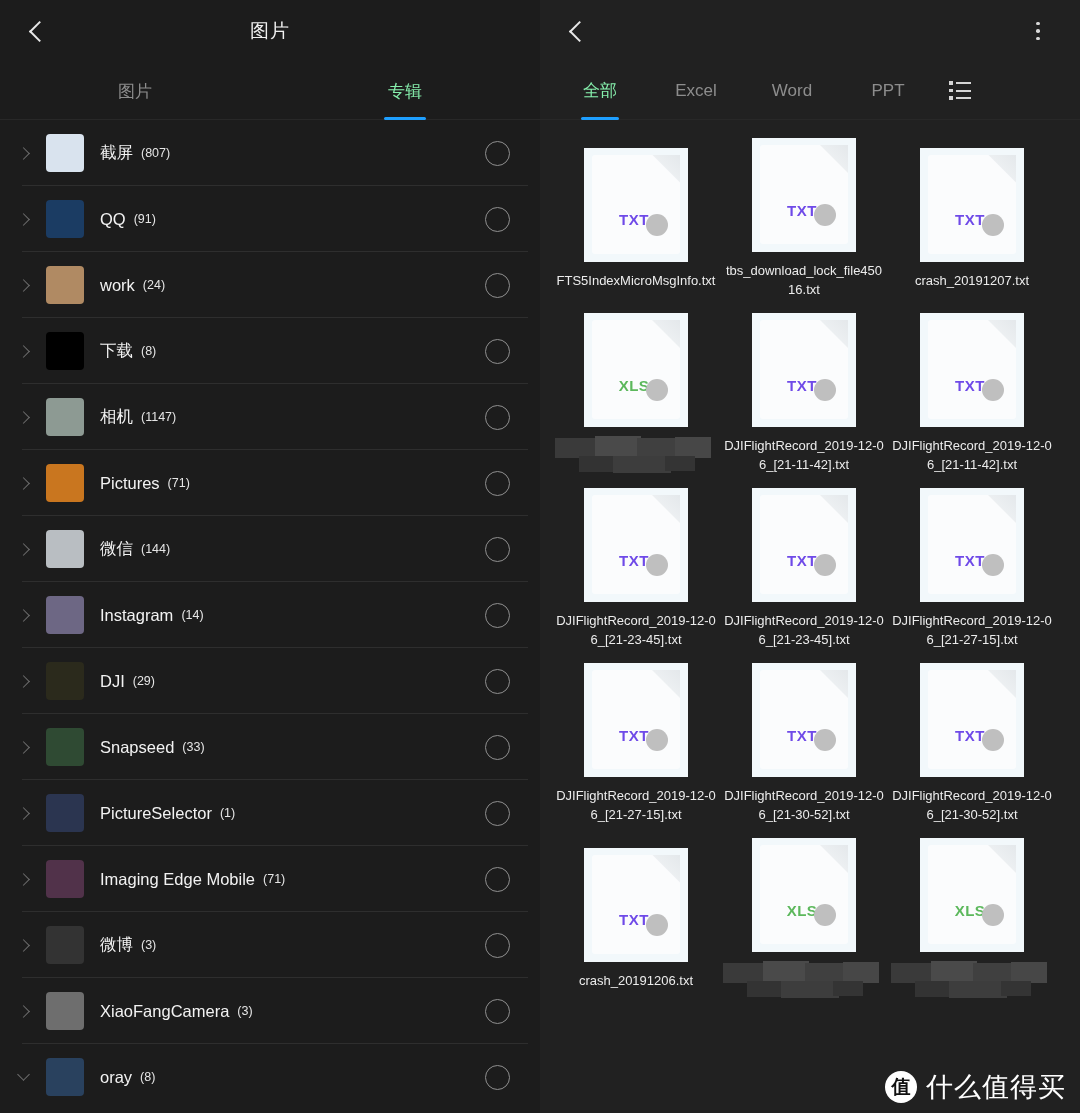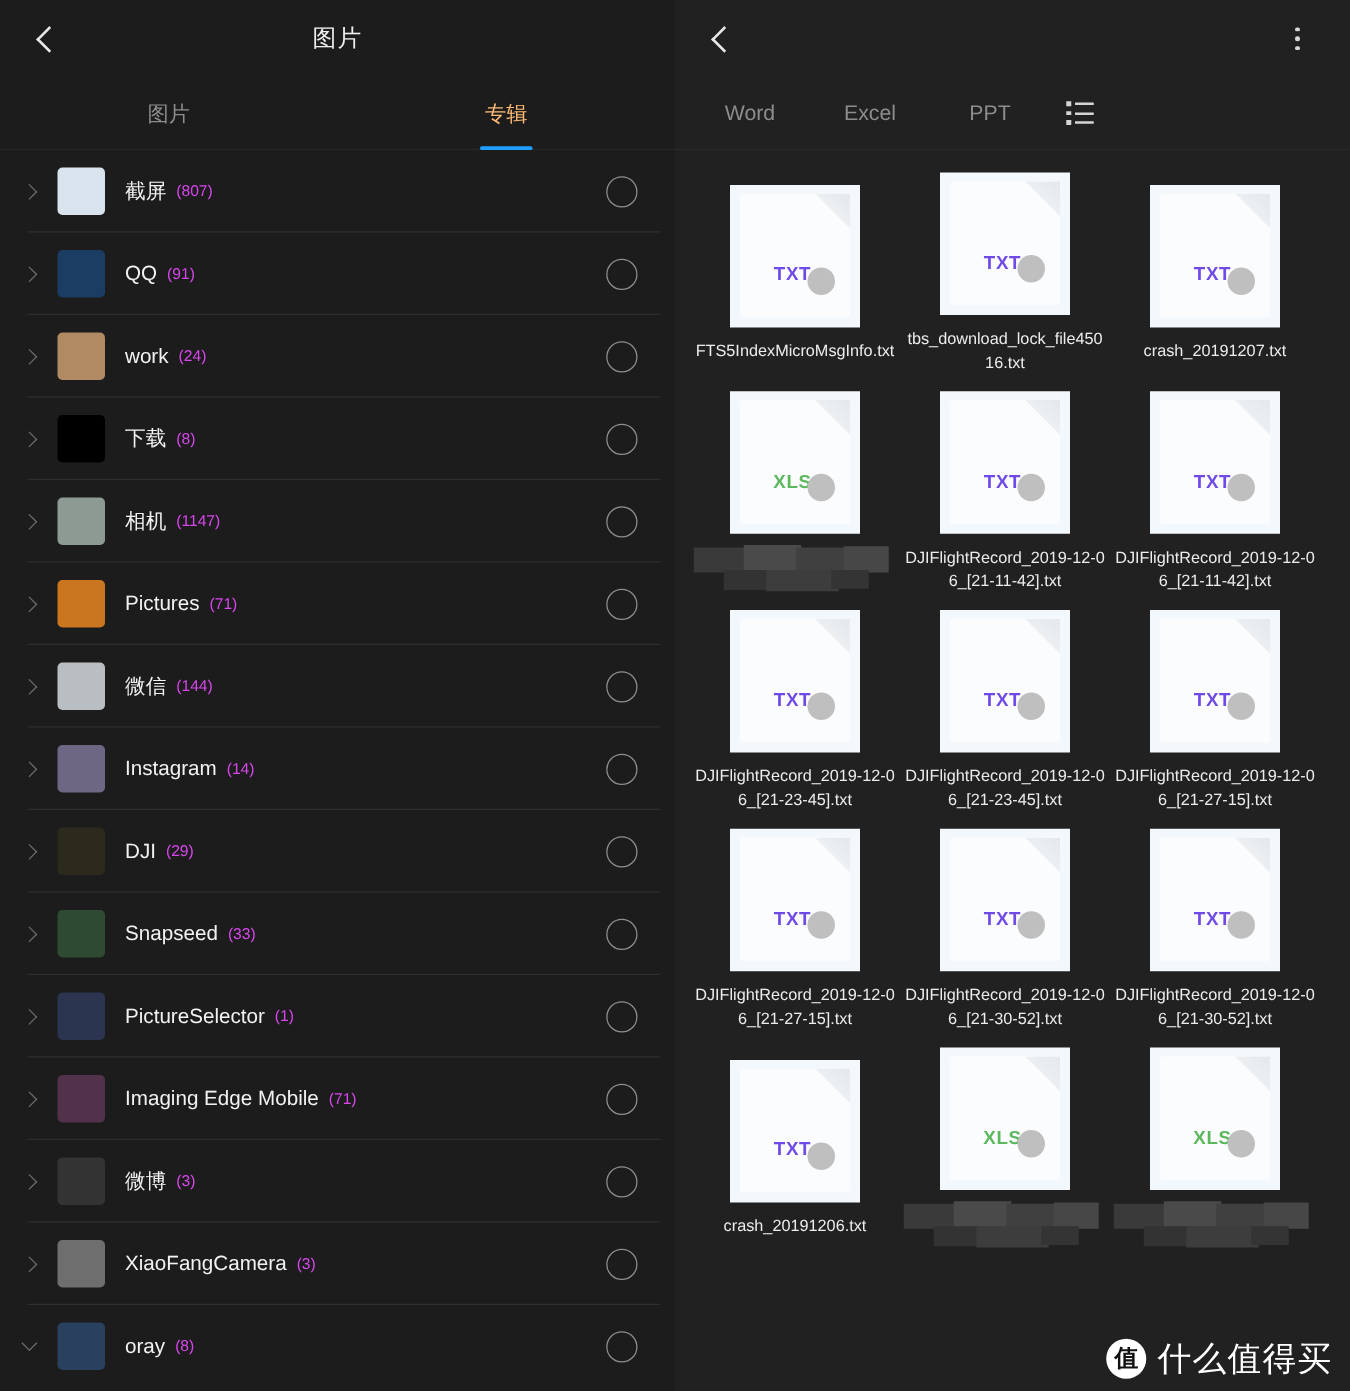--- a/index.html
+++ b/index.html
@@ -35,21 +35,21 @@
   }
   .more-btn i { width:3.5px; height:3.5px; border-radius:50%; background:#d8d8d8; display:block; }
 
   
   .tabbar { height:58px; position:relative; border-bottom:1px solid #282828; }
   .tabbar.left-tabs { display:flex; }
   .tab {
     position:relative; display:flex; align-items:center; justify-content:center;
     font-size:17px; color:#8d8d8d; height:58px;
   }
-  .tab.active { color:#fdba74; }
+  .tab.active { color:#86efac; }
   .tab .underline {
     position:absolute; bottom:0; left:50%; transform:translateX(-50%);
     width:42px; height:3px; background:#1e9fff; border-radius:2px; display:none;
   }
   .tab.active .underline { display:block; }
   .left-tabs .tab { width:270px; }
   .right-tabs { display:flex; align-items:center; padding-left:12px; }
   .right-tabs .tab { width:96px; font-size:17px; }
   .right-tabs .tab .underline { width:38px; }
   .list-icon-btn {
@@ -75,21 +75,21 @@
   }
   .chev-r { width:9px; height:9px; border-top:1.8px solid #6e6e6e; border-right:1.8px solid #6e6e6e; transform:rotate(45deg); }
   .chev-d { width:9px; height:9px; border-top:1.8px solid #6e6e6e; border-right:1.8px solid #6e6e6e; transform:rotate(135deg); position:relative; top:-3px; }
   .thumb {
     width:38px; height:38px; border-radius:4px; flex:0 0 38px;
     background:#333; overflow:hidden; position:relative;
   }
   .album-name {
     margin-left:16px; font-size:16.5px; color:#f2f2f2; white-space:nowrap;
   }
-  .album-count { margin-left:8px; font-size:12.5px; color:#d946ef; }
+  .album-count { margin-left:8px; font-size:12.5px; color:#e5e5e5; }
   .radio {
     position:absolute; right:30px; width:25px; height:25px; border-radius:50%;
     border:1.4px solid #8f8f8f; background:transparent;
   }
 
   
   .file-grid {
     padding:18px 12px 0 12px; display:flex; flex-wrap:wrap;
   }
   .file-cell {
@@ -309,26 +309,30 @@
         <span class="chev-back"></span>
       </div>
       <div class="more-btn">
         <i></i>
         <i></i>
         <i></i>
       </div>
     </div>
 
     <div class="tabbar right-tabs">
+      <div class="tab active">
+        <span>全部</span>
+        <span class="underline"></span>
+      </div>
+      <div class="tab">
+        <span>Excel</span>
+
+      </div>
       <div class="tab">
         <span>Word</span>
-
-      </div>
-      <div class="tab">
-        <span>Excel</span>
 
       </div>
       <div class="tab">
         <span>PPT</span>
 
       </div>
       <div class="list-icon-btn">
         <span class="li-row">
             <b></b>
             <s></s>

